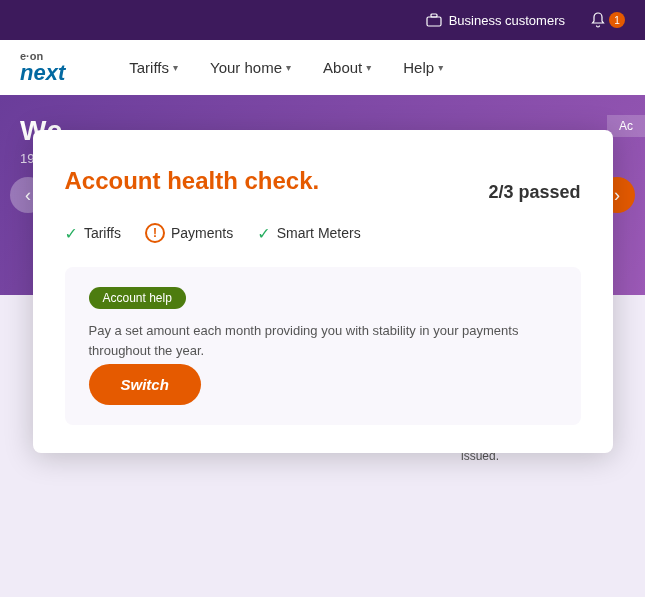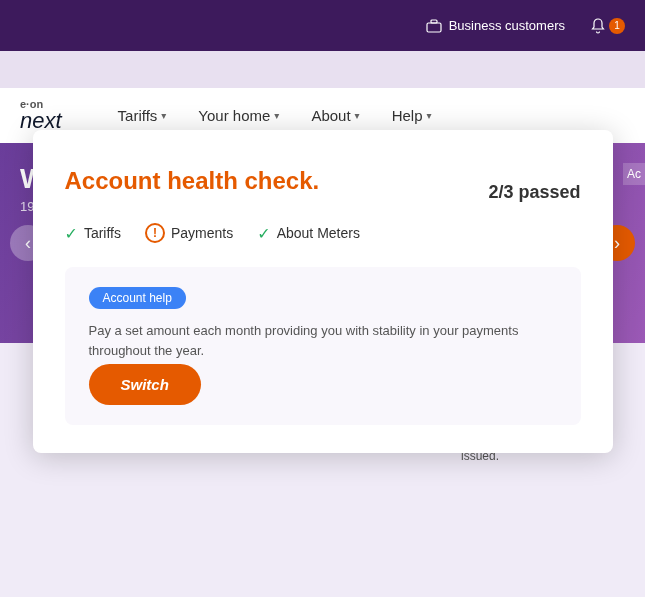--- a/index.html
+++ b/index.html
@@ -1,21 +1,21 @@
 <!DOCTYPE html>
 <html><head>
   <meta charset="utf-8">
   <style>
     * { box-sizing: border-box; margin: 0; padding: 0; }
     body { font-family: Arial, sans-serif; background: #e8e0f0; width: 645px; height: 597px; overflow: hidden; position: relative; }
 
     
     .top-bar {
       background: #3d1a5c;
-      height: 51px;
+      height: 40px;
       display: flex;
       align-items: center;
       justify-content: flex-end;
       padding: 0 20px;
       gap: 24px;
     }
     .top-bar-item {
       display: flex;
       align-items: center;
       gap: 6px;
@@ -43,36 +43,35 @@
       margin-left: -4px;
     }
 
     
     .main-nav {
       background: white;
       height: 55px;
       display: flex;
       align-items: center;
       padding: 0 20px;
-      gap: 0;
-      margin-top: 37px;
+      gap: 8px;
     }
     .logo {
       margin-right: 40px;
     }
     .logo-eon {
       font-size: 11px;
       color: #555;
       font-weight: bold;
       line-height: 1;
     }
     .logo-next {
       font-size: 22px;
-      color: #0f172a;
-      font-weight: normal;
+      color: #0369a1;
+      font-weight: bold;
       font-style: italic;
       line-height: 1;
     }
     .nav-items {
       display: flex;
       align-items: center;
       gap: 0;
       flex: 1;
     }
     .nav-item {
@@ -106,21 +105,21 @@
       color: rgba(255,255,255,0.8);
       font-size: 13px;
       margin-top: 4px;
     }
     .hero-account-badge {
       position: absolute;
       top: 20px;
       right: 0;
       background: rgba(255,255,255,0.2);
       color: white;
-      padding: 4px 4px;
+      padding: 4px 12px;
       font-size: 12px;
     }
     .hero-arrow-left {
       position: absolute;
       left: 10px;
       top: 50%;
       transform: translateY(-50%);
       background: rgba(255,255,255,0.3);
       border-radius: 50%;
       width: 36px;
@@ -224,21 +223,21 @@
       font-weight: bold;
     }
 
     
     .modal-card {
       background: #f9f7fc;
       border-radius: 8px;
       padding: 20px 24px;
     }
     .card-tag {
-      background: #3b82f6;
+      background: #4d7c0f;
       color: white;
       border-radius: 20px;
       padding: 4px 14px;
       font-size: 12px;
       display: inline-block;
       margin-bottom: 12px;
     }
     .card-title {
       font-size: 18px;
       font-weight: bold;
@@ -361,21 +360,21 @@
         <span>Tariffs</span>
       </div>
 
       <div class="check-item">
         <span class="check-warn">!</span>
         <span>Payments</span>
       </div>
 
       <div class="check-item">
         <span class="check-pass">✓</span>
-        <span>About Meters</span>
+        <span>Smart Meters</span>
       </div>
     </div>
 
     <div class="modal-card">
       <div class="card-tag">Account help</div>
       <div class="card-desc">Pay a set amount each month providing you with stability in your payments throughout the year.</div>
       <button class="switch-btn">Switch</button>
     </div>
   </div>
 </div>

